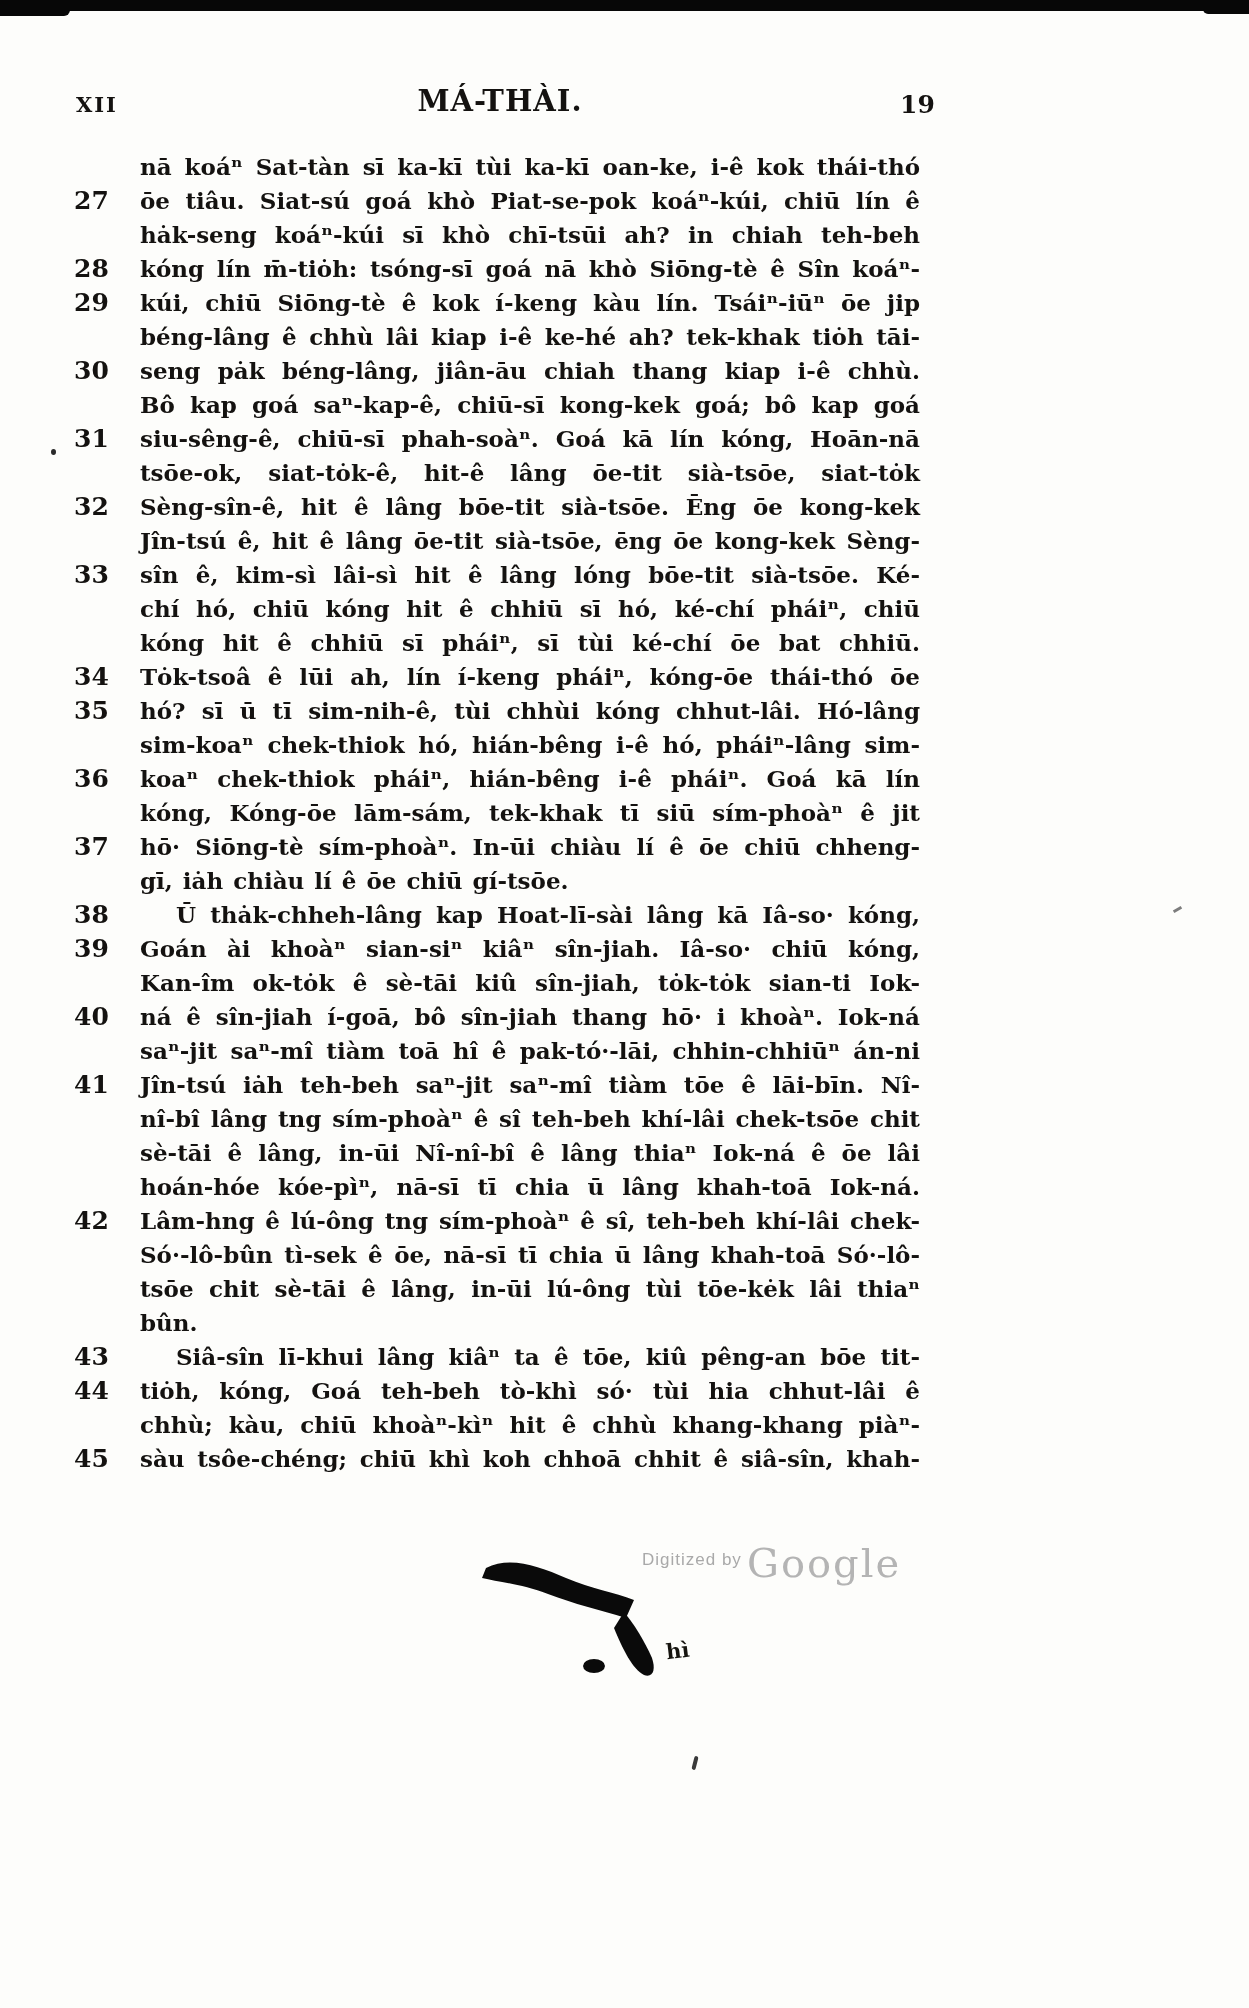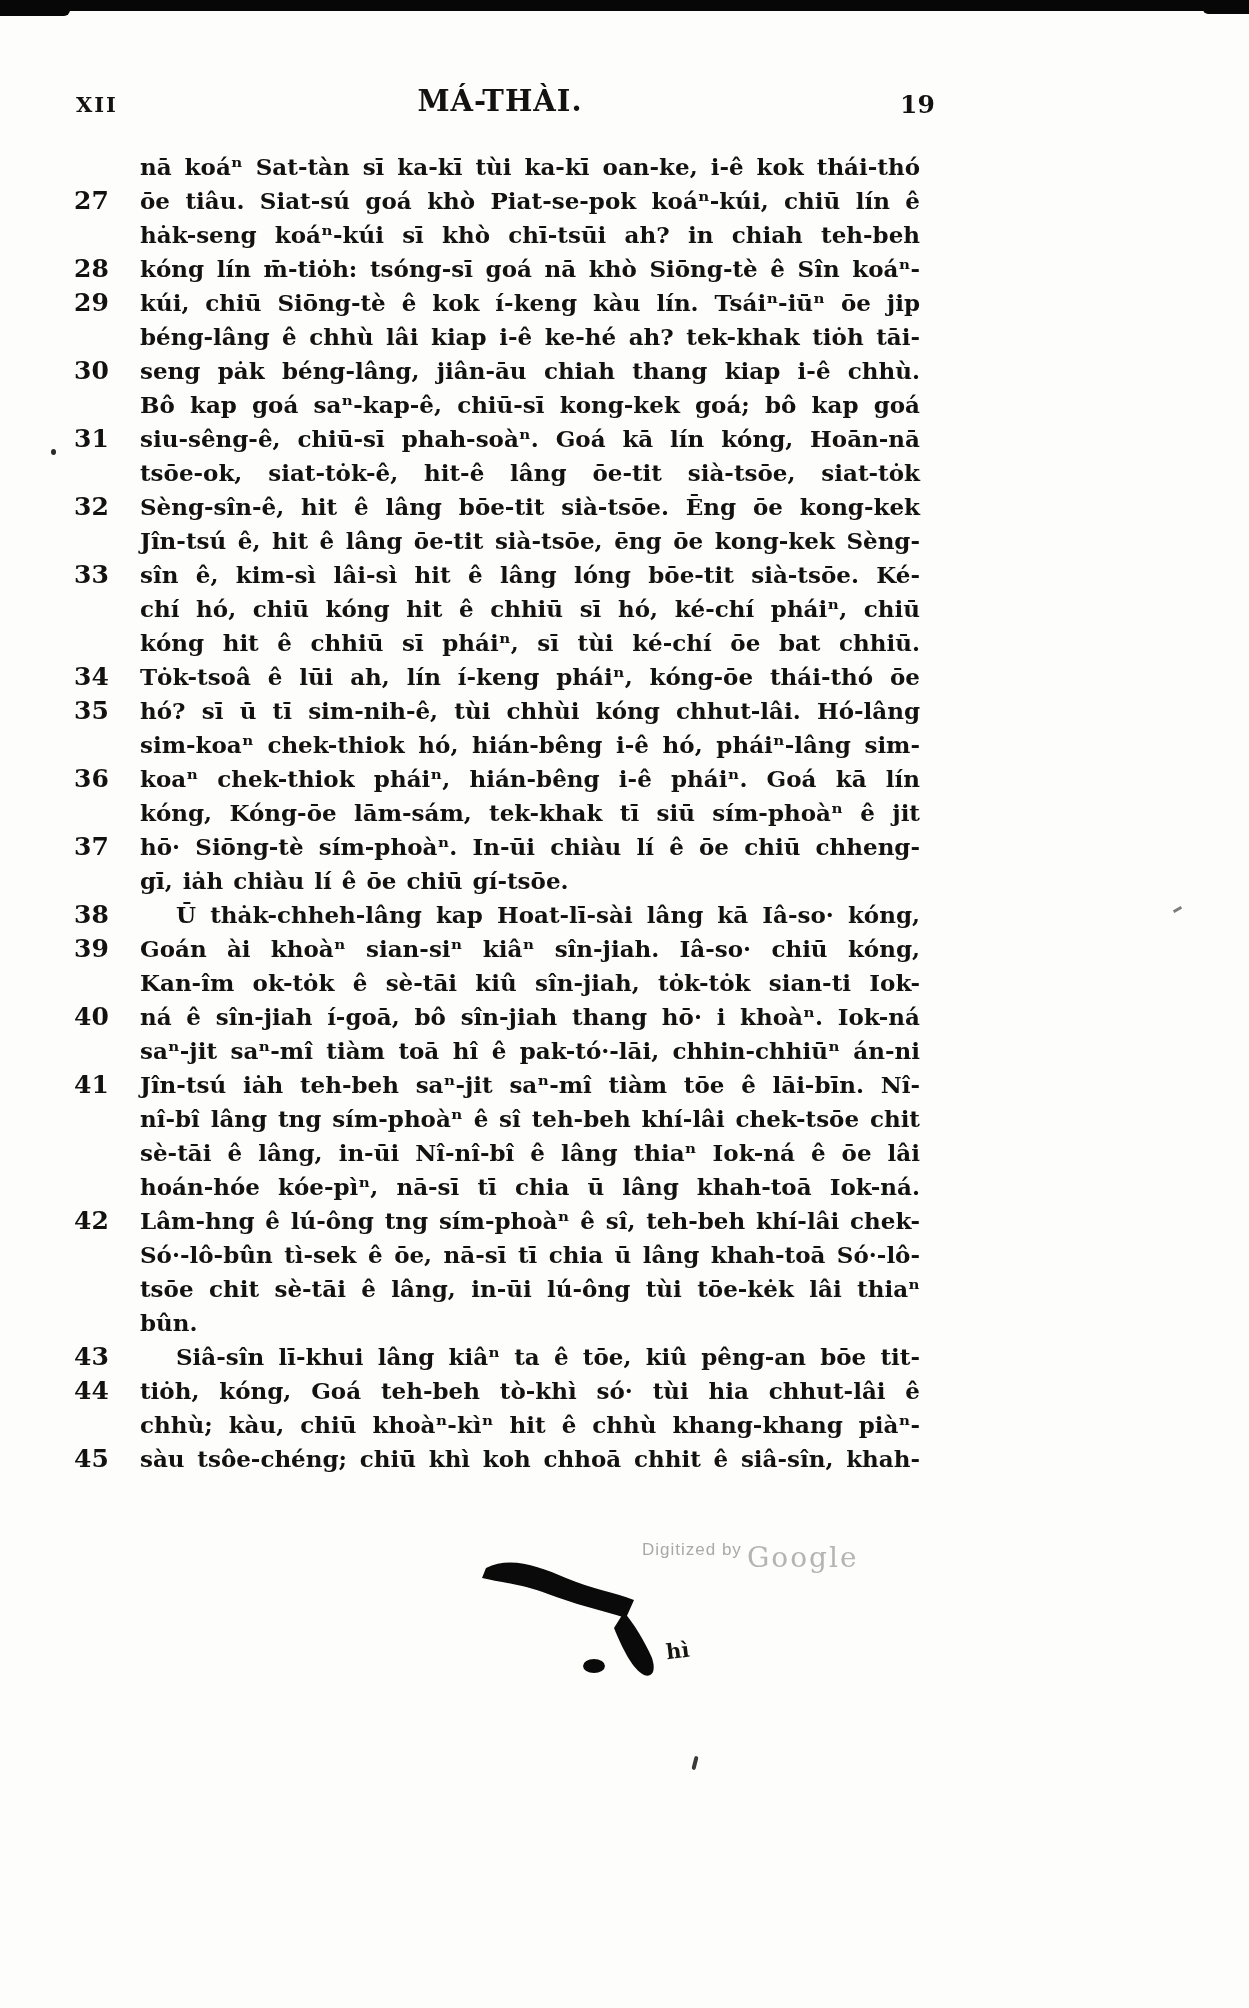--- a/index.html
+++ b/index.html
@@ -37,21 +37,21 @@
   .stray-type {
     position:absolute; left:666px; top:1638px;
     font-size:21px; font-weight:bold; transform:rotate(-7deg); color:#16140f;
   }
   .speck-a { position:absolute; left:51px; top:449px; width:5px; height:6px; background:#2a2a2a; border-radius:50%; }
   .speck-b { position:absolute; left:693px; top:1756px; width:4px; height:14px; background:#3a3a3a; transform:rotate(14deg); border-radius:2px; }
   .speck-c { position:absolute; left:1173px; top:908px; width:9px; height:3px; background:#7d7d7d; transform:rotate(-30deg); }
 
   .watermark { position:absolute; left:642px; top:1540px; white-space:nowrap; }
   .wm-prefix { font-family:"Liberation Sans","DejaVu Sans",sans-serif; font-size:17px; color:#a9a9a9; vertical-align:12px; letter-spacing:1px; }
-  .wm-brand  { font-family:"DejaVu Serif","Liberation Serif",serif; font-size:28px; color:#b4b4b4; letter-spacing:2px; }
+  .wm-brand  { font-family:"DejaVu Serif","Liberation Serif",serif; font-size:40px; color:#b4b4b4; letter-spacing:2px; }
 </style>
 </head>
 <body>
 
 <div class="page">
   <div class="scan-bar"></div>
   <div class="scan-bar-bump-left"></div>
   <div class="scan-bar-bump-right"></div>
 
   <div class="hdr-left">XII</div>

